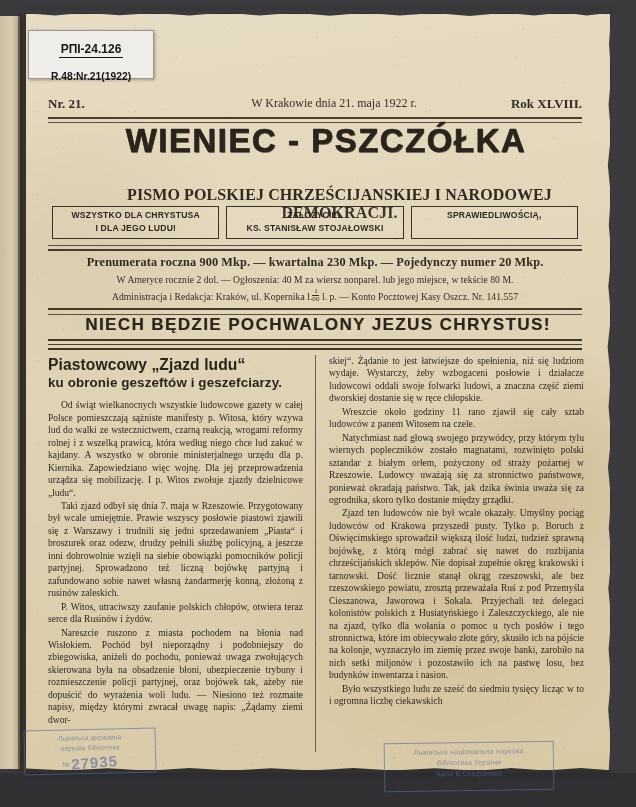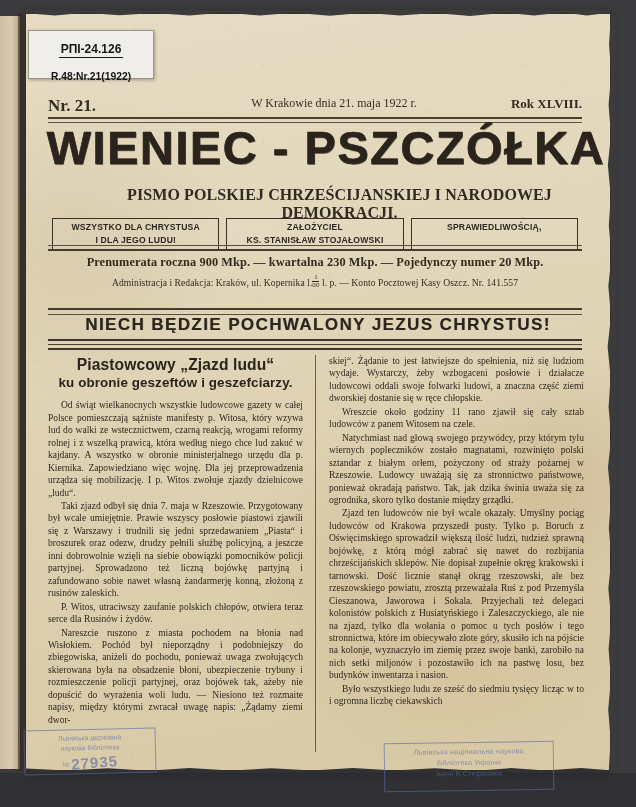--- a/index.html
+++ b/index.html
@@ -58,40 +58,40 @@
   
   .topline{position:absolute;left:18px;right:26px;top:48px;height:14px;}
   .topline .postal{position:absolute;left:118px;top:0;font-size:9.5px;color:#4b4236;
     font-family:"Liberation Sans",sans-serif;letter-spacing:.2px;}
   .topline .price{position:absolute;right:2px;top:-6px;font-size:19px;font-weight:bold;
     font-family:"Liberation Sans",sans-serif;color:#2d2620;letter-spacing:.5px;
     text-shadow:.4px .3px 0 rgba(60,48,34,.45);}
   .topline .price u{text-decoration:none;border-bottom:2.5px solid #2d2620;padding-bottom:1px;}
 
   .issueline{position:absolute;left:18px;right:26px;top:82px;height:16px;color:#352d24;}
-  .issueline .nr{position:absolute;left:4px;top:0;font-size:17px;font-weight:bold;}
+  .issueline .nr{position:absolute;left:4px;top:0;font-size:13px;font-weight:bold;}
   .issueline .place{position:absolute;left:50%;top:0;transform:translateX(-50%);
     font-size:12px;white-space:nowrap;margin-left:20px;}
   .issueline .rok{position:absolute;right:2px;top:0;font-size:13px;font-weight:bold;}
 
   .rule-a{position:absolute;left:22px;right:28px;top:103px;height:3px;
     border-top:2px solid #4a3f30;border-bottom:1px solid #5c5040;}
 
   
   .title{position:absolute;left:16px;right:0;top:110px;text-align:center;
     font-family:"Liberation Sans",sans-serif;font-weight:bold;
-    font-size:47px;letter-spacing:1.5px;color:#2a241d;line-height:1;
+    font-size:33px;letter-spacing:1.5px;color:#2a241d;line-height:1;
     -webkit-text-stroke:.6px #2a241d;
     text-shadow:.6px .5px 0 rgba(50,40,28,.5), -.4px 0 0 rgba(50,40,28,.3);}
   .subtitle{position:absolute;left:0;right:0;top:172px;text-align:center;
     font-family:"Liberation Serif",serif;font-weight:bold;font-size:16px;
     letter-spacing:.1px;color:#32291f;margin-left:43px;}
 
   
-  .mottos{position:absolute;left:26px;right:32px;top:192px;display:flex;gap:7px;margin-top:12px;}
+  .mottos{position:absolute;left:26px;right:32px;top:192px;display:flex;gap:7px;}
   .motto{flex:1;border:1.8px solid #3a3026;padding:2px 3px;
     background:rgba(255,255,255,.05);}
   .motto.mid{flex:1.06;}
   .motto-in{border:0;text-align:center;font-family:"Liberation Sans",sans-serif;
     font-weight:bold;font-size:8.6px;line-height:1.55;color:#2d2720;letter-spacing:.2px;}
   .motto-in .l2{display:block;}
 
   .rule-b{position:absolute;left:22px;right:28px;top:231px;height:3px;
     border-top:1.5px solid #5b5040;border-bottom:2px solid #463b2d;}
 
@@ -115,21 +115,21 @@
     border-top:2.2px solid #3f352a;border-bottom:2.2px solid #3f352a;
     background:linear-gradient(#e0d4b6 0,#e0d4b6 40%,#4a3f31 40%,#4a3f31 58%,#e0d4b6 58%);}
 
   
   .cols{position:absolute;left:22px;right:26px;top:341px;bottom:18px;display:flex;}
   .col{position:relative;color:#2f281f;}
   .col.left{width:50%;padding-right:12px;}
   .col.right{width:50%;padding-left:13px;border-left:1.3px solid #6b5f4b;}
 
   .hl{font-family:"Liberation Sans",sans-serif;font-weight:bold;color:#2a241c;
-    text-align:center;line-height:1.22;letter-spacing:.1px;}
+    line-height:1.22;letter-spacing:.1px;}
   .hl .h1{font-size:15.6px;display:block;}
   .hl .h2{font-size:13.4px;display:block;margin-top:1px;}
 
   p.body{margin:0;font-family:"Liberation Serif",serif;font-size:9.55px;
     line-height:1.305;text-align:justify;text-indent:13px;
     letter-spacing:-.02px;word-spacing:.1px;}
   p.body.first{margin-top:8px;}
   p.body+p.body{margin-top:1px;}
 
   
@@ -200,20 +200,21 @@
           <div class="motto-in">
             <span>SPRAWIEDLIWOŚCIĄ,</span>
           </div>
         </div>
       </div>
 
       <div class="rule-b"></div>
 
       <div class="subs">
         <div class="r1">Prenumerata roczna 900 Mkp. — kwartalna 230 Mkp. — Pojedynczy numer 20 Mkp.</div>
+        <div class="r2">W Ameryce rocznie 2 dol. — Ogłoszenia: 40 M za wiersz nonparel. lub jego miejsce, w tekście 80 M.</div>
         <div class="r3">
           <span>Administracja i Redakcja: Kraków, ul. Kopernika l.</span><span class="frac"><i>1</i><span>00</span></span> <span>l. p. — Konto Pocztowej Kasy Oszcz. Nr. 141.557</span>
         </div>
       </div>
 
       <div class="rule-c"></div>
 
       <div class="greeting">NIECH BĘDZIE POCHWALONY JEZUS CHRYSTUS!</div>
       <div class="rule-d"></div>
 

